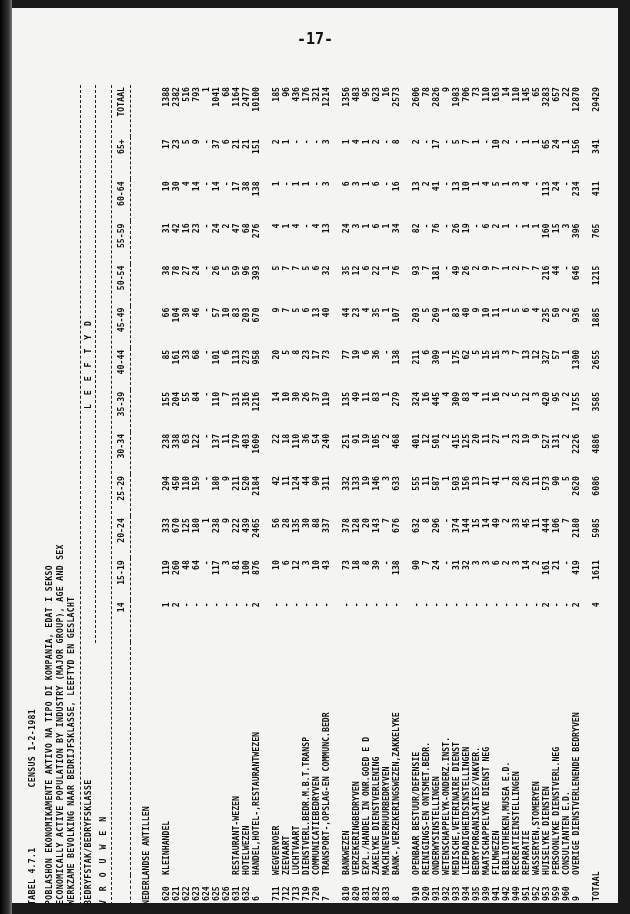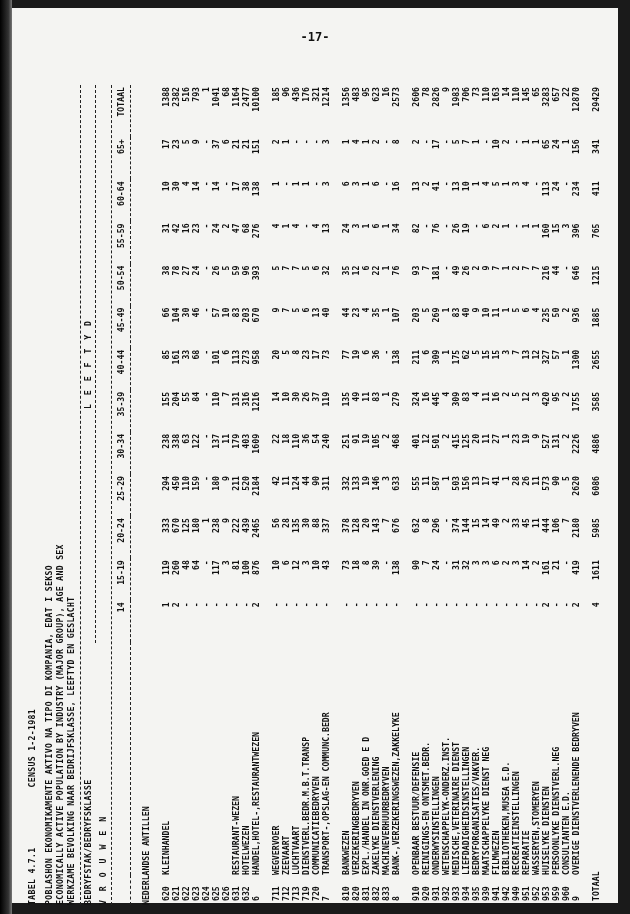--- a/index.html
+++ b/index.html
@@ -1,19 +1,19 @@
 <!DOCTYPE html>
 <html><head>
 <meta charset="utf-8">
 <style>
   html, body { margin:0; padding:0; }
   body { width:630px; height:914px; background:#1a1a1a; position:relative; overflow:hidden; font-family:"DejaVu Sans Mono", monospace; }
   .page { position:absolute; left:12px; top:8px; width:606px; height:895px; background:#f4f4f2; }
   .spine { position:absolute; left:0; top:0; width:12px; height:914px; background:linear-gradient(90deg,#000,#333 70%,#777); }
-  .pagenum { position:absolute; left:0; width:630px; top:30px; text-align:center; font-size:12px; color:#111; font-weight:bold; }
+  .pagenum { position:absolute; left:0; width:630px; top:30px; text-align:center; font-size:15px; color:#111; font-weight:bold; }
   
   .rot { position:absolute; left:28px; top:905px; width:820px; height:540px; transform-origin:0 0; transform:rotate(-90deg); color:#111; font-size:8.2px; line-height:1; }
   .hdr { position:absolute; left:0; top:0; width:820px; }
   .hdr .line { white-space:pre; height:11px; font-weight:bold; letter-spacing:0.3px; }
   .title-row { display:flex; gap:60px; }
   .dash { border-top:1px dashed #222; }
   table { border-collapse:collapse; position:absolute; left:0; top:118px; width:820px; }
   td, th { padding:0; height:10px; font-weight:bold; white-space:nowrap; }
   th { font-weight:bold; }
   .code { width:26px; text-align:left; padding-left:4px; }

